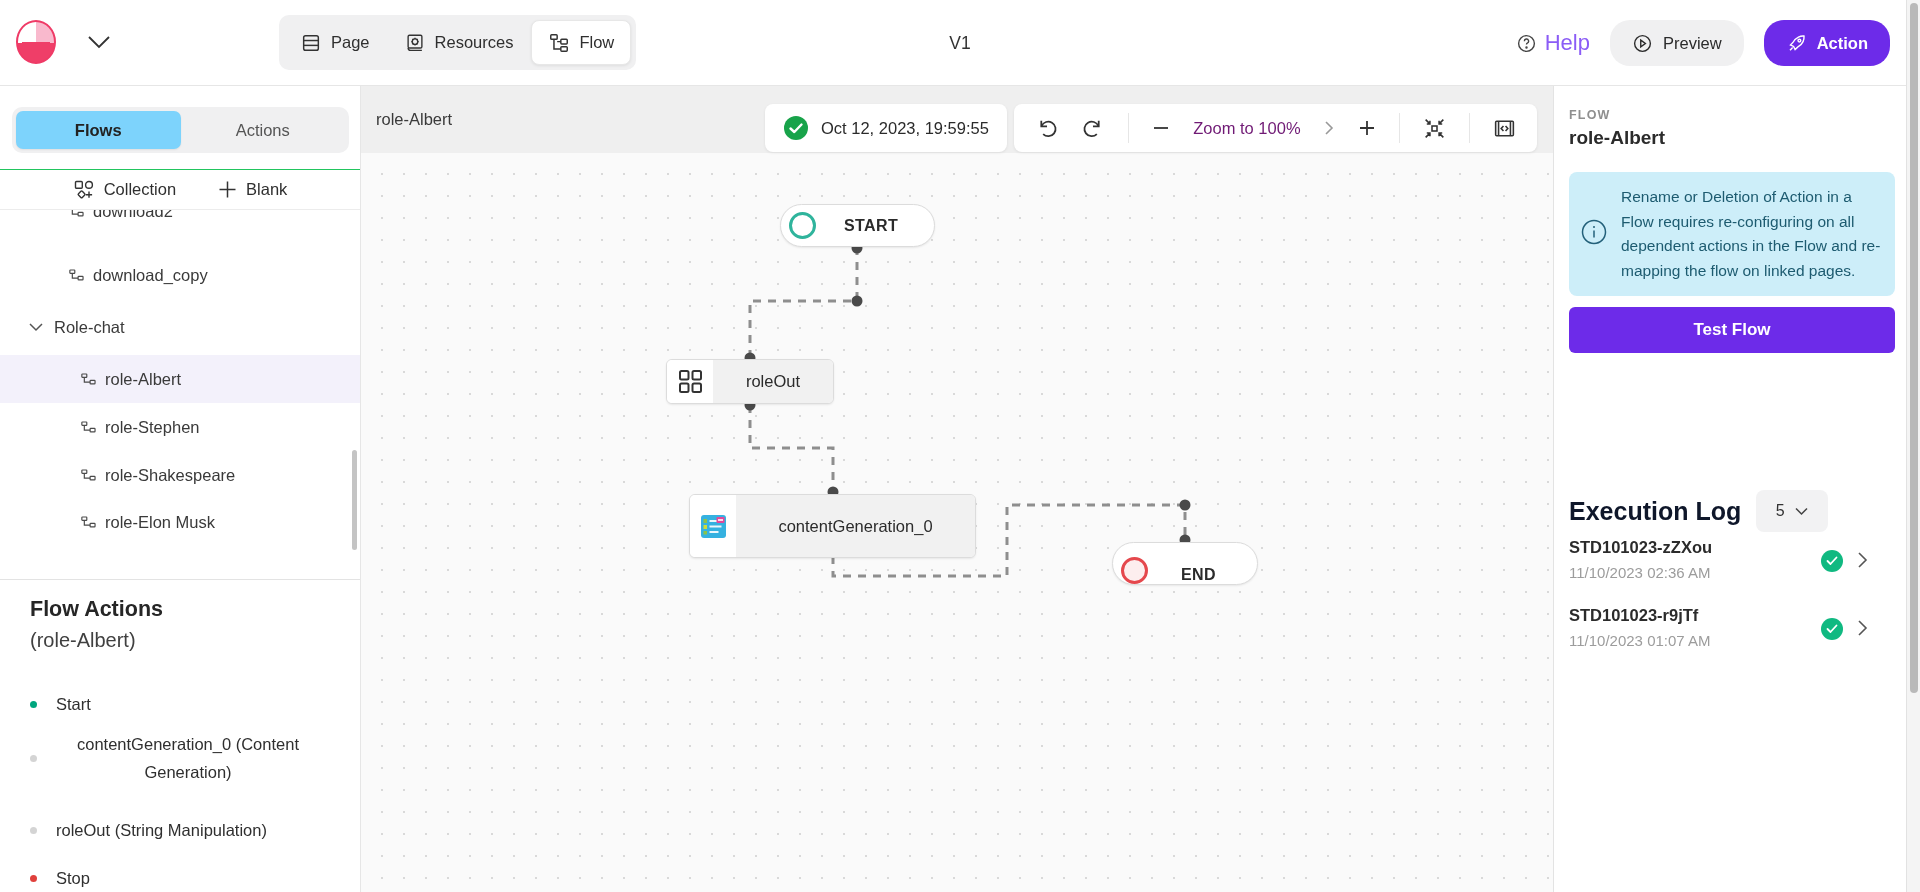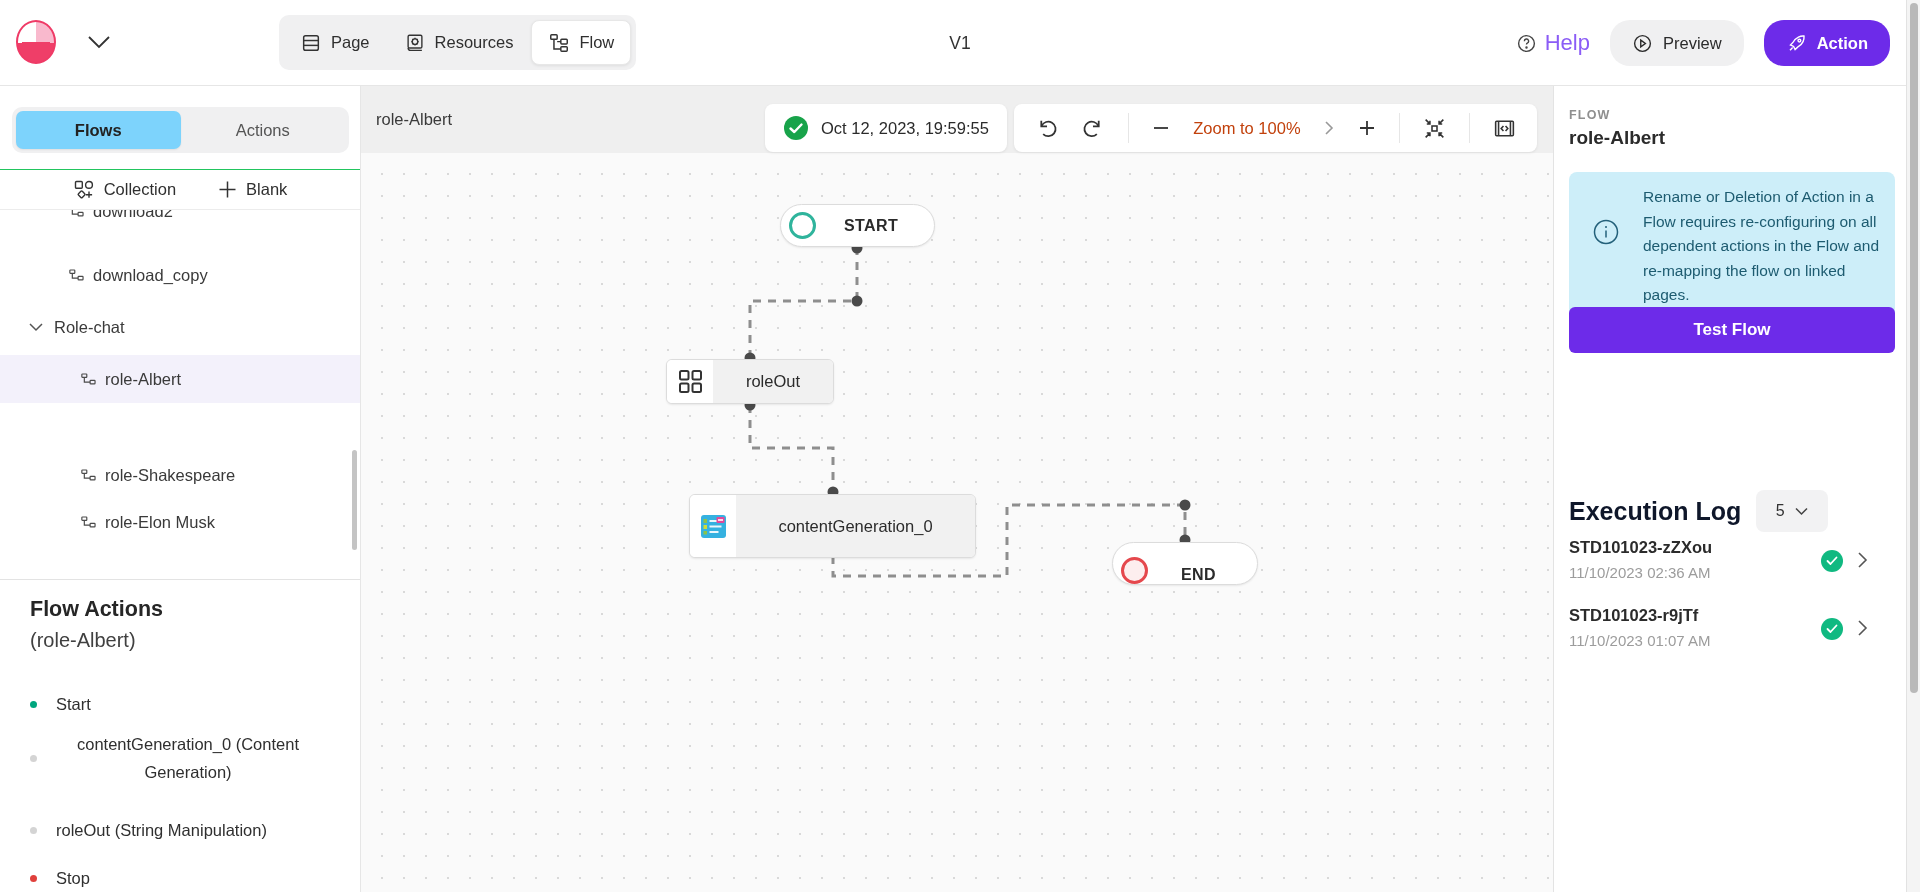--- a/index.html
+++ b/index.html
@@ -49,21 +49,21 @@
   
   .canvas { position:absolute; left:361px; top:86px; width:1192px; height:806px; background:#fafafa; overflow:hidden; }
   .canvas-dots { position:absolute; left:0; top:67px; right:0; bottom:0;
     background-image:radial-gradient(#d9d9d9 1.3px, transparent 1.5px); background-size:22px 22px; background-position:10px 10px; }
   .canvas-strip { position:absolute; left:0; top:0; width:100%; height:67px; background:#efefef; }
   .canvas-flowname { position:absolute; left:15px; top:0; line-height:67px; font-size:16.5px; color:#3a3a3a; }
   .chip { position:absolute; top:18px; height:48px; background:#fff; border-radius:8px; box-shadow:0 1px 3px rgba(0,0,0,.08); display:flex; align-items:center; }
   .date-chip { left:404px; padding:0 18px; gap:12px; font-size:16.5px; color:#2b2b2b; }
   .ztb { left:653px; width:523px; padding:0 20px; gap:19px; justify-content:space-between; }
   .ztb .zsep { width:1px; height:30px; background:#e6e6e6; }
-  .zlabel { font-size:16.5px; color:#c2410c; white-space:nowrap; }
+  .zlabel { font-size:16.5px; color:#701a75; white-space:nowrap; }
   .zicon { cursor:pointer; display:flex; align-items:center; }
   .wires { position:absolute; left:0; top:0; z-index:1; }
   .wires path { fill:none; stroke:#8e8e8e; stroke-width:3; stroke-dasharray:8 7; }
   .wires circle { fill:#4a4a4a; }
   .node { position:absolute; z-index:2; background:#fff; border:1px solid #dcdcdc; box-shadow:0 1px 2px rgba(0,0,0,.08); display:flex; align-items:center; cursor:pointer; }
   .pillnode { border-radius:22px; padding-left:8px; }
   .pillnode .ring { width:27px; height:27px; border-radius:50%; background:#fff; flex:0 0 27px; }
   .ring-start { border:3.5px solid #2fb49c; }
   .ring-end { border:3.5px solid #e5484d; background:#fdeeee !important; }
   .pillnode .nlabel { flex:1; text-align:center; font-size:16px; font-weight:600; color:#2b2b2b; letter-spacing:.4px; padding-right:8px; }
@@ -72,21 +72,21 @@
   .boxnode .lcell { flex:1; align-self:stretch; display:flex; align-items:center; justify-content:center; background:#f1f1f1; font-size:16.5px; color:#2b2b2b; }
   .n-start { left:419px; top:118px; width:155px; height:43px; }
   .n-roleout { left:305px; top:273px; width:168px; height:45px; }
   .n-cg { left:328px; top:408px; width:287px; height:64px; }
   .n-end { left:751px; top:456px; width:146px; height:43px;align-items:flex-end; }
 
   
   .rpanel { position:absolute; left:1553px; top:86px; width:353px; height:806px; background:#fff; border-left:1px solid #e3e3e3; z-index:20; }
   .rp-flowlabel { position:absolute; left:15px; top:22px; font-size:12.5px; font-weight:700; letter-spacing:1.2px; color:#8f8f8f; }
   .rp-flowname { position:absolute; left:15px; top:41px; font-size:19px; font-weight:600; color:#2b2b2b; }
-  .infobox { position:absolute; left:15px; top:86px; width:326px; background:#cdeef9; border-radius:8px; padding:13px 14px 13px 24px; display:flex; gap:24px; }
+  .infobox { position:absolute; left:15px; top:86px; width:326px; background:#cdeef9; border-radius:8px; padding:13px 14px 13px 12px; display:flex; gap:14px; }
   .info-icon { flex:0 0 26px; padding-top:34px; }
   .info-text { font-size:15.5px; line-height:24.5px; color:#1d5b70; }
   .testflow { position:absolute; left:15px; top:221px; width:326px; height:46px; background:#6d2be9; border-radius:6px; color:#fff; font-size:17px; font-weight:600; display:flex; align-items:center; justify-content:center; cursor:pointer; }
   .exec-head { position:absolute; left:15px; top:404px; display:flex; align-items:center; gap:15px; }
   .exec-title { font-size:25px; font-weight:600; color:#0f172a; }
   .exec-count { width:72px; height:42px; background:#f2f2f3; border-radius:8px; display:flex; align-items:center; justify-content:center; gap:9px; font-size:16px; color:#333; cursor:pointer; }
   .log-entry { position:absolute; left:15px; width:326px; height:60px; cursor:pointer; }
   .log-id { font-size:16.5px; font-weight:600; color:#2b2b2b; }
   .log-time { font-size:15px; color:#9c9c9c; margin-top:7px; }
   .log-status { position:absolute; right:52px; top:12px; width:22px; height:22px; border-radius:50%; background:#10b981; display:flex; align-items:center; justify-content:center; }
@@ -237,20 +237,30 @@
     </div>
     <div class="flow-row lvl2 selected" style="top:145px">
       <span>
           <svg width="15" height="12" viewBox="0 0 14 11" fill="none" stroke="#4a4a4a" stroke-width="1.1">
             <rect x="0.8" y="0.8" width="4.6" height="3.2" rx="0.6"></rect>
             <rect x="8.5" y="6.8" width="4.6" height="3.2" rx="0.6"></rect>
             <path d="M3.1 4 v4.4 h5.4"></path>
           </svg>
         </span>
       <span>role-Albert</span>
+    </div>
+    <div class="flow-row lvl2" style="top:193px">
+      <span>
+          <svg width="15" height="12" viewBox="0 0 14 11" fill="none" stroke="#4a4a4a" stroke-width="1.1">
+            <rect x="0.8" y="0.8" width="4.6" height="3.2" rx="0.6"></rect>
+            <rect x="8.5" y="6.8" width="4.6" height="3.2" rx="0.6"></rect>
+            <path d="M3.1 4 v4.4 h5.4"></path>
+          </svg>
+        </span>
+      <span>role-Stephen</span>
     </div>
     <div class="flow-row lvl2" style="top:241px">
       <span>
           <svg width="15" height="12" viewBox="0 0 14 11" fill="none" stroke="#4a4a4a" stroke-width="1.1">
             <rect x="0.8" y="0.8" width="4.6" height="3.2" rx="0.6"></rect>
             <rect x="8.5" y="6.8" width="4.6" height="3.2" rx="0.6"></rect>
             <path d="M3.1 4 v4.4 h5.4"></path>
           </svg>
         </span>
       <span>role-Shakespeare</span>

